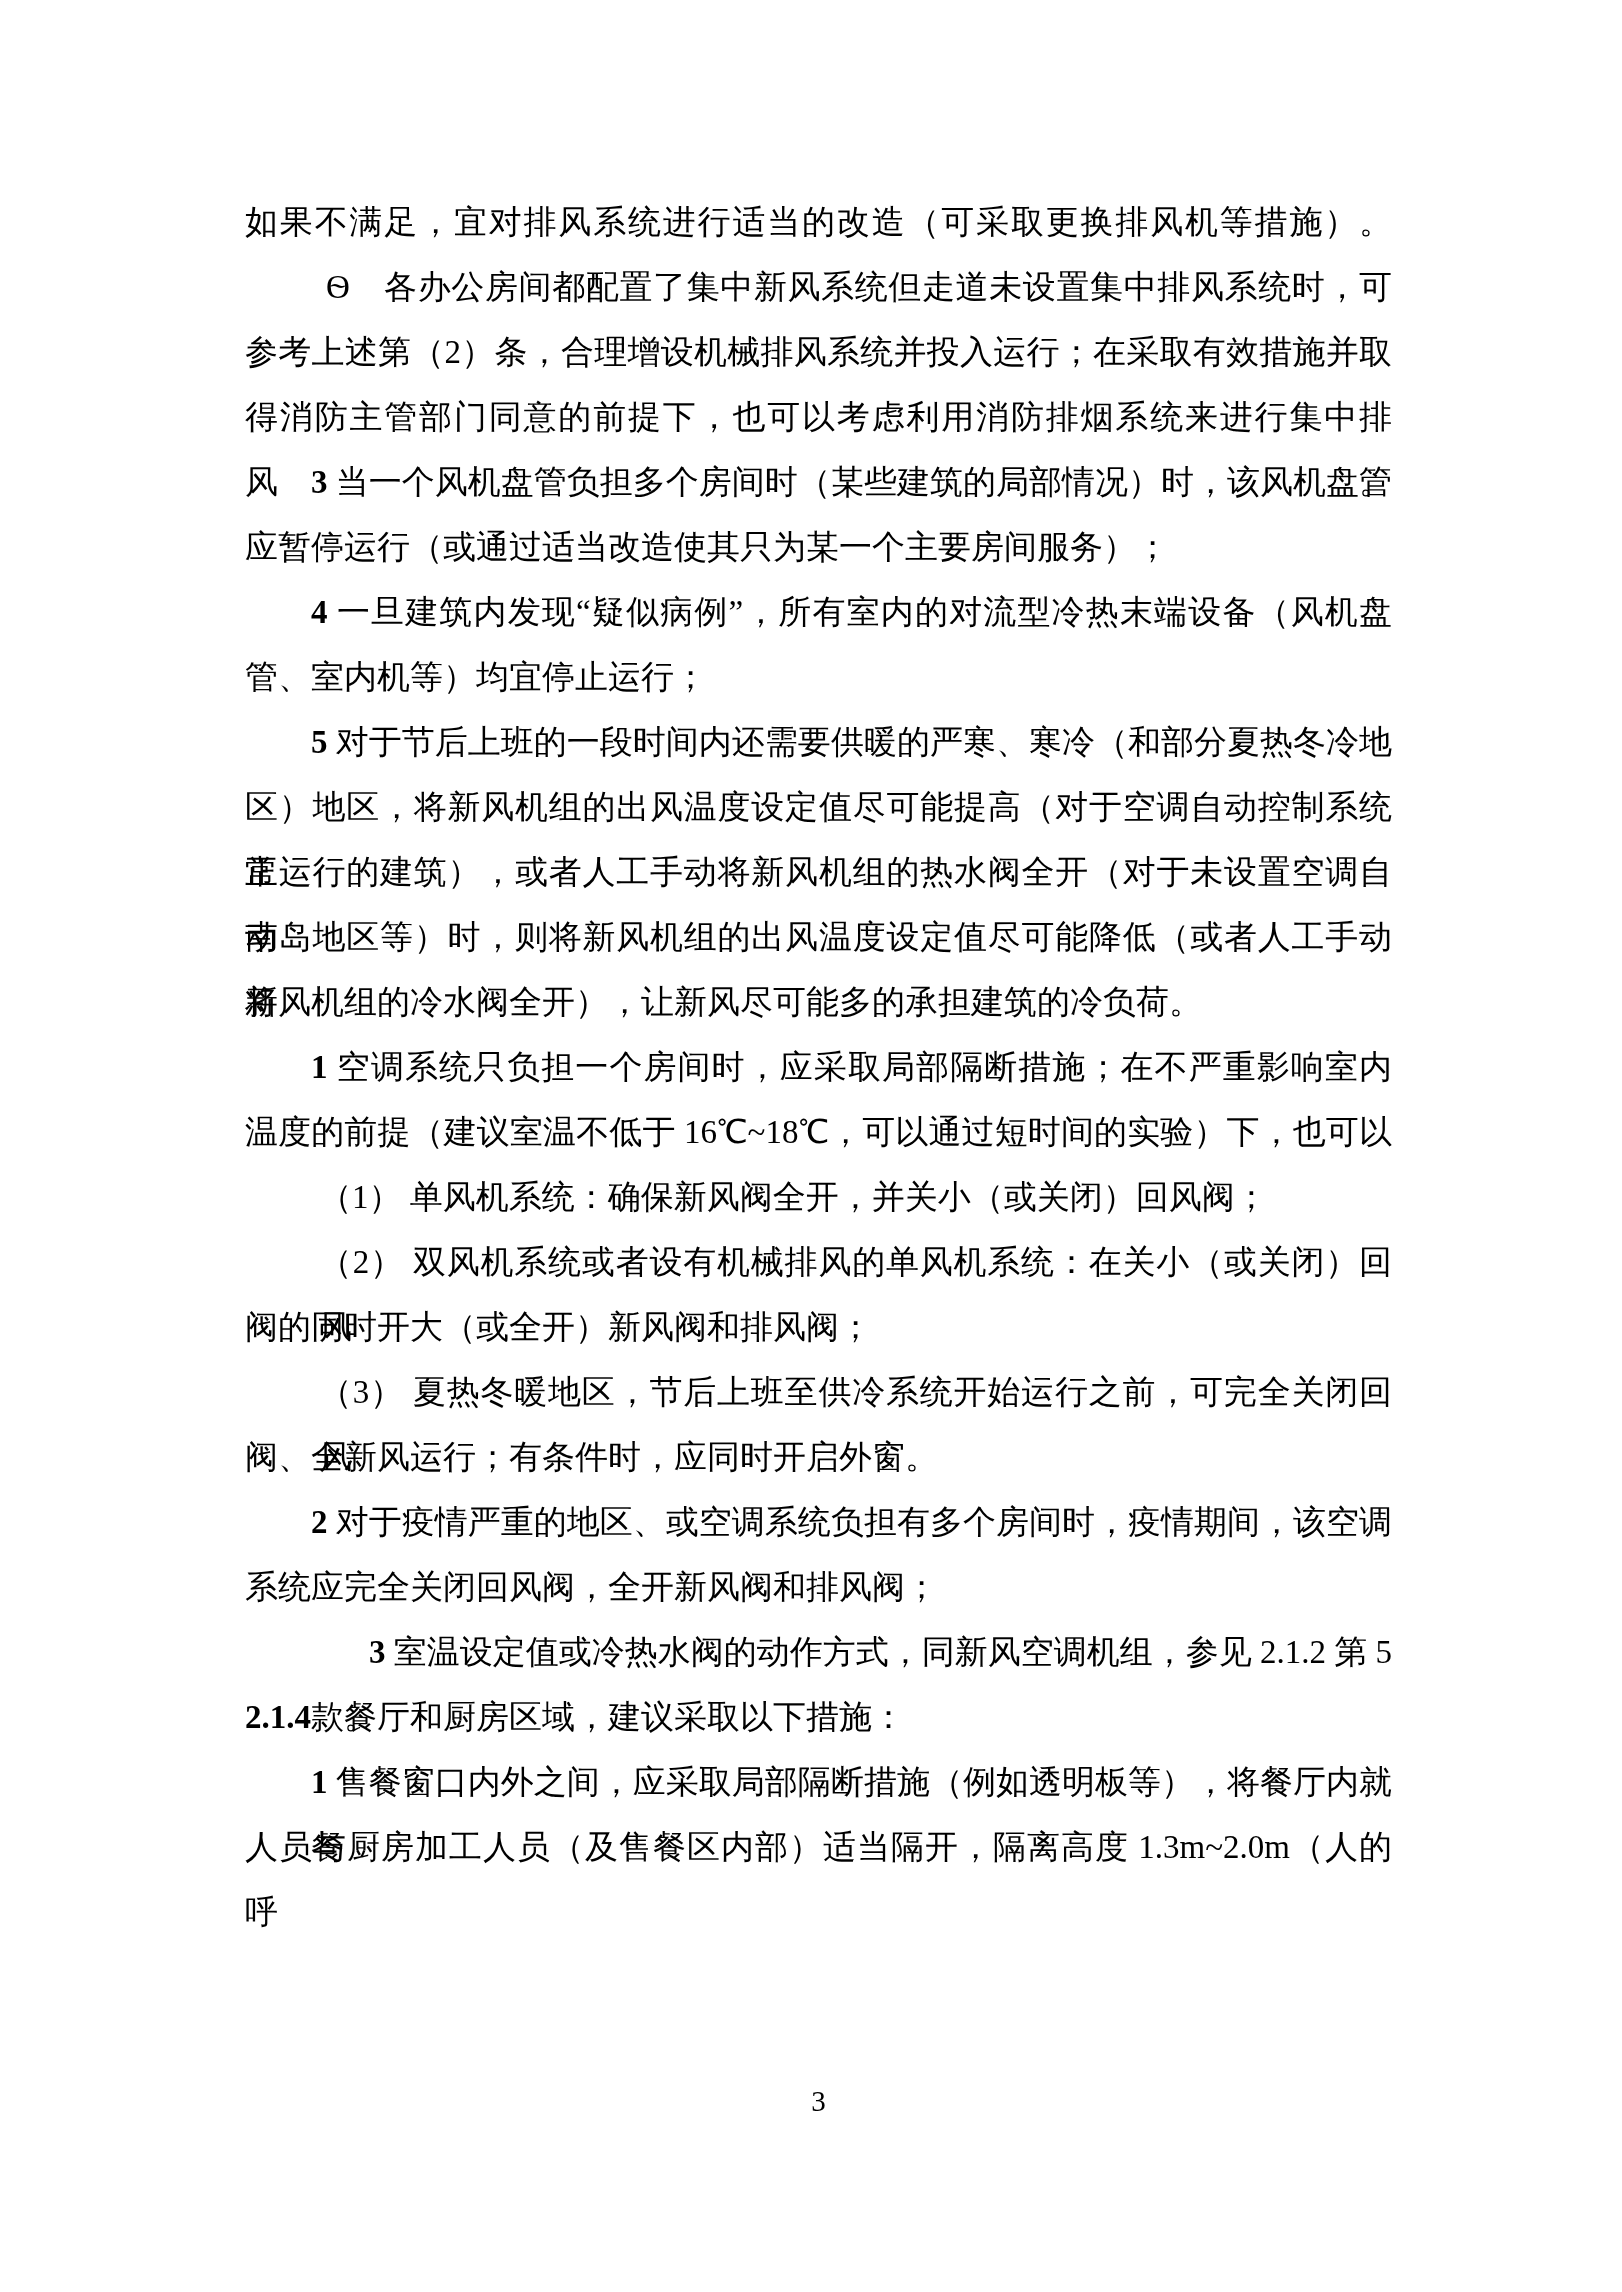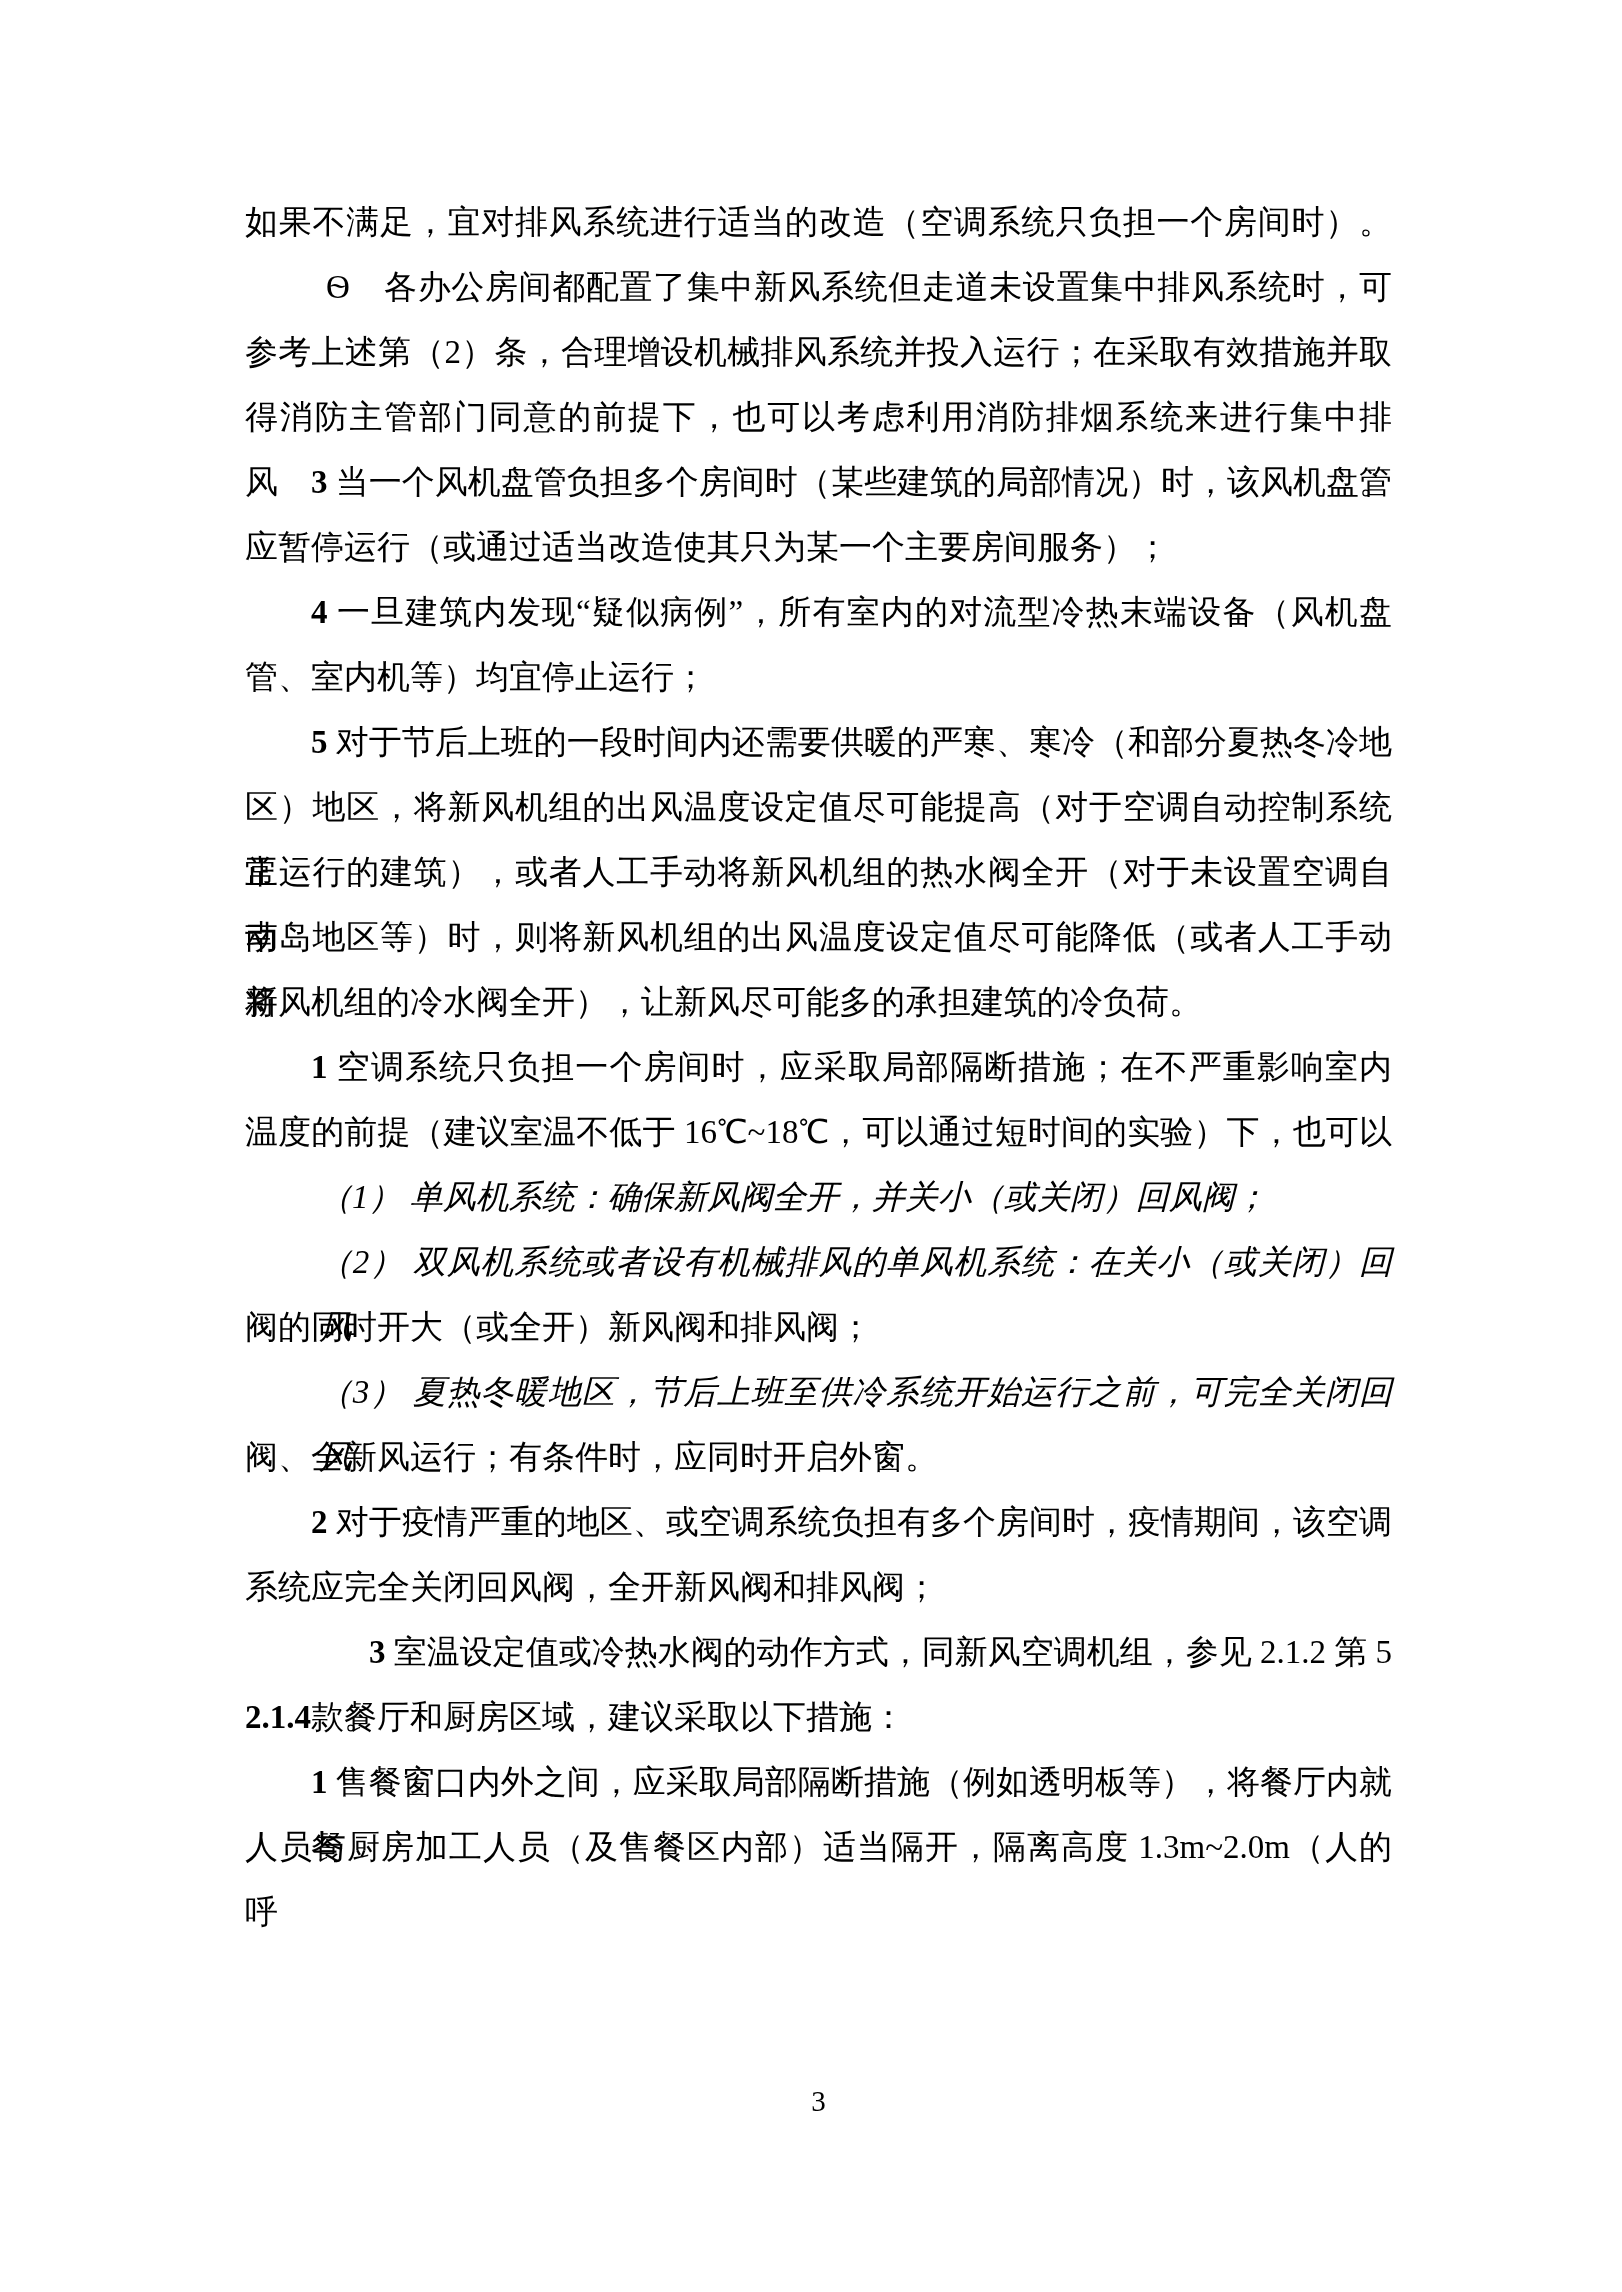--- a/index.html
+++ b/index.html
@@ -36,38 +36,38 @@
     text-align: justify;
     text-align-last: justify;
   }
   .al-left {
     text-align: right;
     text-align-last: left;
   }
   .ind-none  { padding-left: 0; }
   .ind-num   { padding-left: 66px; }
   .ind-theta { padding-left: 81px; }
-  .ind-paren { padding-left: 74px; font-style: italic; }
+  .ind-paren { padding-left: 74px; }
   .b { font-weight: bold; }
   .footer {
     position: absolute;
     left: 245px;
     top: 2082px;
     width: 1147px;
     text-align: center;
     font-size: 29px;
     line-height: 39px;
   }
 </style>
 </head>
 <body>
 
 <div class="page">
   <div class="text-block">
-      <div class="line ind-none al-justify"><span>如果不满足，宜对排风系统进行适当的改造（空调系统只负担一个房间时）。</span></div>
+      <div class="line ind-none al-justify"><span>如果不满足，宜对排风系统进行适当的改造（可采取更换排风机等措施）。</span></div>
       <div class="line ind-theta al-justify"><span>Ѳ</span><span>　各办公房间都配置了集中新风系统但走道未设置集中排风系统时，可</span></div>
       <div class="line ind-none al-justify"><span>参考上述第（2）条，合理增设机械排风系统并投入运行；在采取有效措施并取</span></div>
       <div class="line ind-none al-justify"><span>得消防主管部门同意的前提下，也可以考虑利用消防排烟系统来进行集中排风。</span></div>
       <div class="line ind-num al-justify"><span class="b">3</span><span> 当一个风机盘管负担多个房间时（某些建筑的局部情况）时，该风机盘管</span></div>
       <div class="line ind-none al-left"><span>应暂停运行（或通过适当改造使其只为某一个主要房间服务）；</span></div>
       <div class="line ind-num al-justify"><span class="b">4</span><span> 一旦建筑内发现“疑似病例”，所有室内的对流型冷热末端设备（风机盘</span></div>
       <div class="line ind-none al-left"><span>管、室内机等）均宜停止运行；</span></div>
       <div class="line ind-num al-justify"><span class="b">5</span><span> 对于节后上班的一段时间内还需要供暖的严寒、寒冷（和部分夏热冬冷地</span></div>
       <div class="line ind-none al-justify"><span>区）地区，将新风机组的出风温度设定值尽可能提高（对于空调自动控制系统正</span></div>
       <div class="line ind-none al-justify"><span>常运行的建筑），或者人工手动将新风机组的热水阀全开（对于未设置空调自动</span></div>

